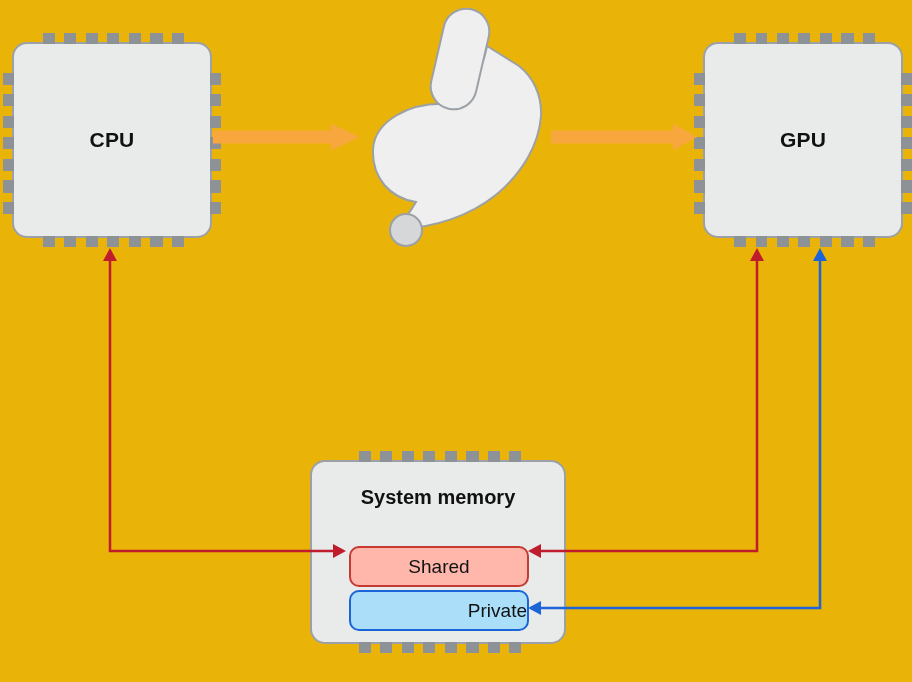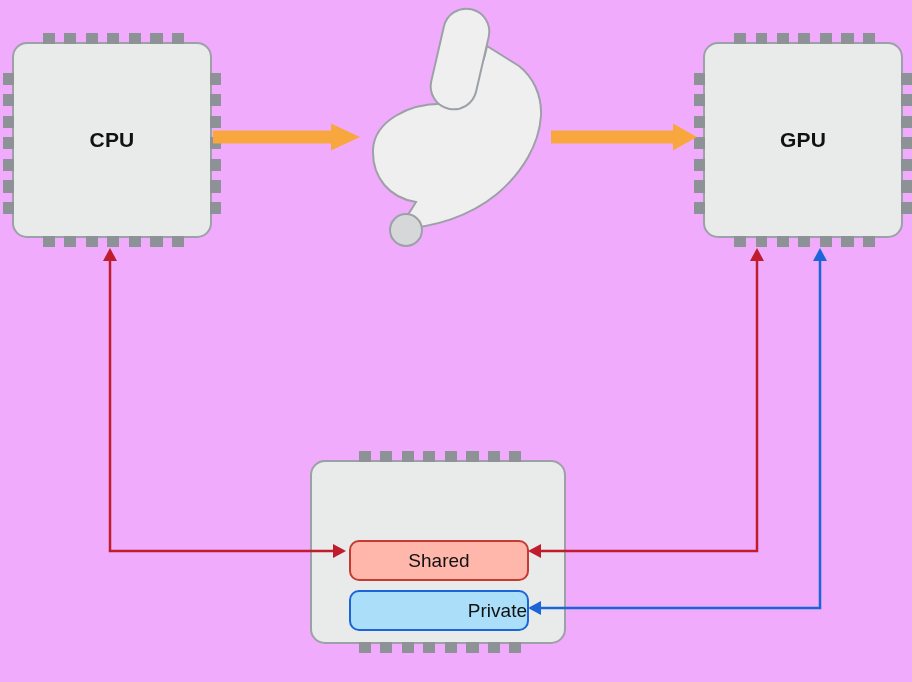--- a/index.html
+++ b/index.html
@@ -1,19 +1,19 @@
 <!DOCTYPE html>
 <html style="--chip-fill: #e9eaea; --chip-border: #9ba1a6; --pin: #8d9297; --orange: #f8a73e; --red: #bf1d2d; --blue: #1b65d8; --shared-fill: #ffb7ab; --shared-border: #c53b33; --private-fill: #abdef8; --private-border: #1b65d8; --scroll-fill: #efefef; --scroll-roll: #d6d7d8; --scroll-stroke: #9ba1a6;"><head>
 <meta charset="utf-8">
 <style>
   html,body { margin:0; padding:0; background:#fff; }
   body { font-family:"Liberation Sans", sans-serif; color:#111; }
 
   .canvas {
-    position:relative; width:912px; height:682px; background:#f0abfc;
+    position:relative; width:912px; height:682px; background:#eab308;
     overflow:hidden;
   }
 
   
   .chip {
     position:absolute; box-sizing:border-box;
     background:var(--chip-fill,#e9eaea);
     border:2px solid var(--chip-border,#9ba1a6);
     border-radius:15px;
   }
@@ -45,21 +45,21 @@
 
   .mem-title {
     position:absolute; top:24px; left:0; width:100%; text-align:center;
     font-weight:bold; font-size:20px;
   }
   .region {
     position:absolute; left:37px; width:180px; height:41px; box-sizing:border-box;
     border-radius:10px; border:2px solid;
     display:flex; align-items:center; justify-content:center; font-size:19px;
   }
-  .region-shared  { top:78px;  background:var(--shared-fill,#ffb7ab);  border-color:var(--shared-border,#c53b33); }
+  .region-shared  { top:84px;  background:var(--shared-fill,#ffb7ab);  border-color:var(--shared-border,#c53b33); }
   .region-private { top:128px; background:var(--private-fill,#abdef8); border-color:var(--private-border,#1b65d8);justify-content:flex-end; }
 
   
   .overlay { position:absolute; left:0; top:0; z-index:2; pointer-events:none; }
   .orange-fill { fill:var(--orange,#f8a73e); }
   .red-line  { stroke:var(--red,#bf1d2d); stroke-width:2.5; fill:none; }
   .red-fill  { fill:var(--red,#bf1d2d); }
   .blue-line { stroke:var(--blue,#1b65d8); stroke-width:2.5; fill:none; }
   .blue-fill { fill:var(--blue,#1b65d8); }
   .scroll-part { fill:var(--scroll-fill,#efefef); stroke:var(--scroll-stroke,#9ba1a6); stroke-width:2; }
@@ -87,20 +87,21 @@
     <div class="pin-row pin-top"></div>
     <div class="pin-row pin-bottom"></div>
     <div class="pin-col pin-left"></div>
     <div class="pin-col pin-right"></div>
     <div class="chip-label">GPU</div>
   </div>
 
   <div class="chip" id="mem-chip">
     <div class="pin-row pin-top"></div>
     <div class="pin-row pin-bottom"></div>
+    <div class="mem-title">System memory</div>
     <div class="region region-shared">
       <span>Shared</span>
     </div>
     <div class="region region-private">
       <span>Private</span>
     </div>
   </div>
 
   <svg class="overlay" width="912" height="682" viewBox="0 0 912 682">
 

